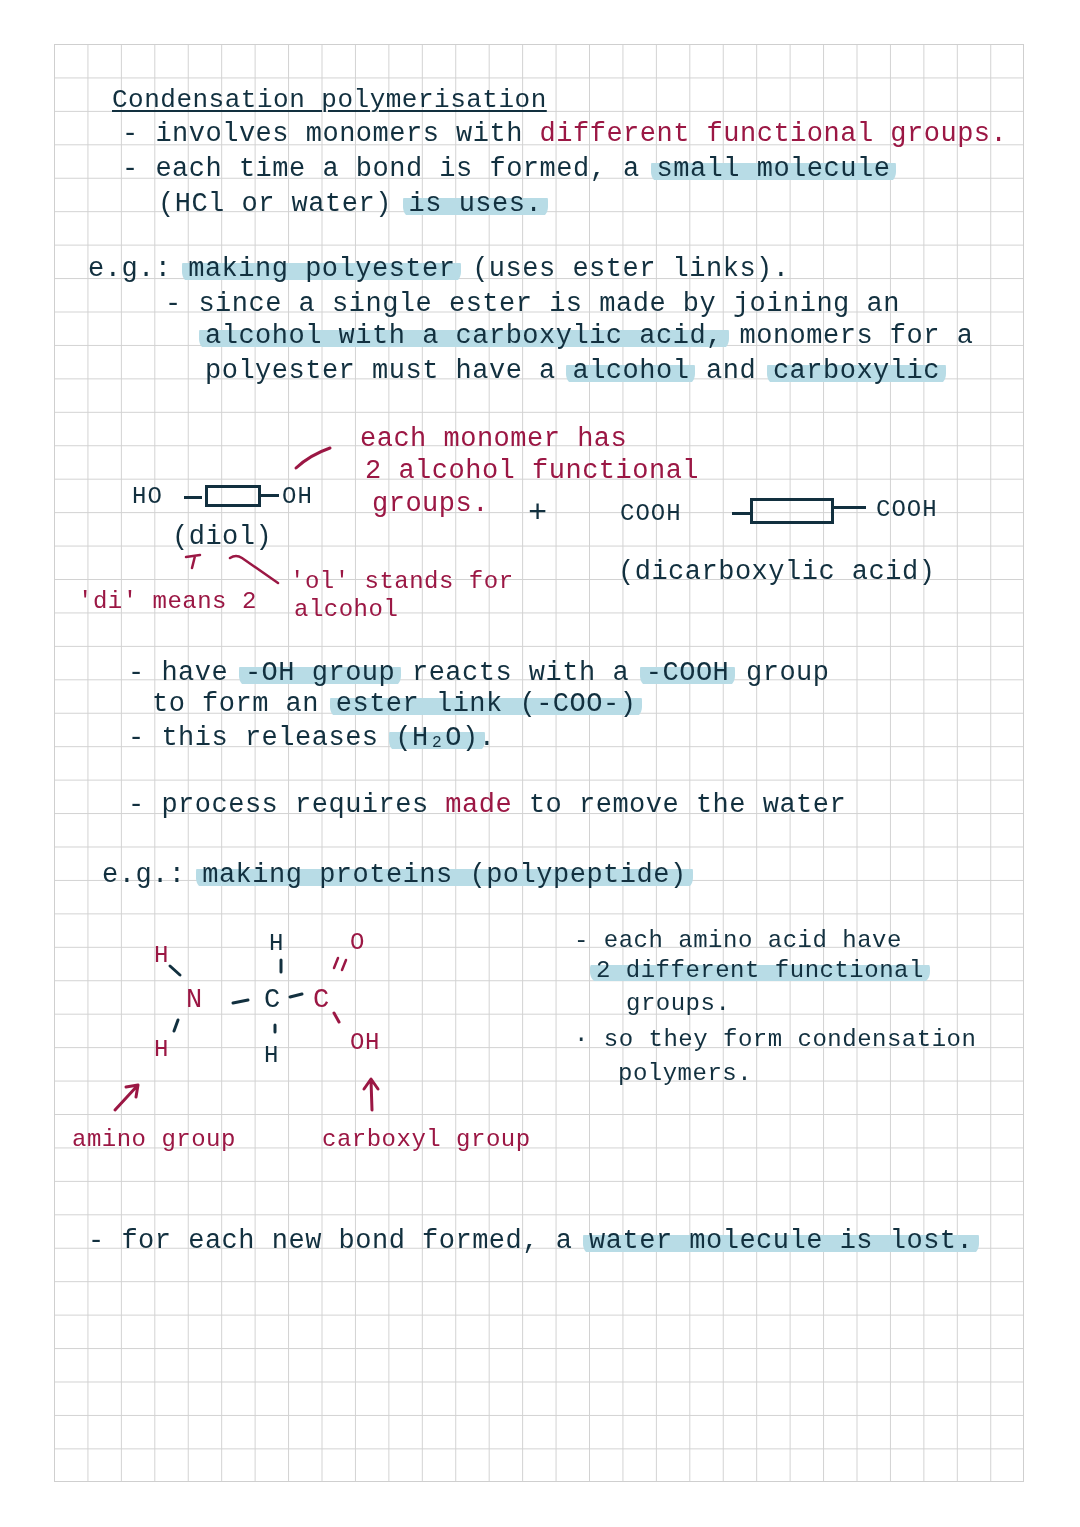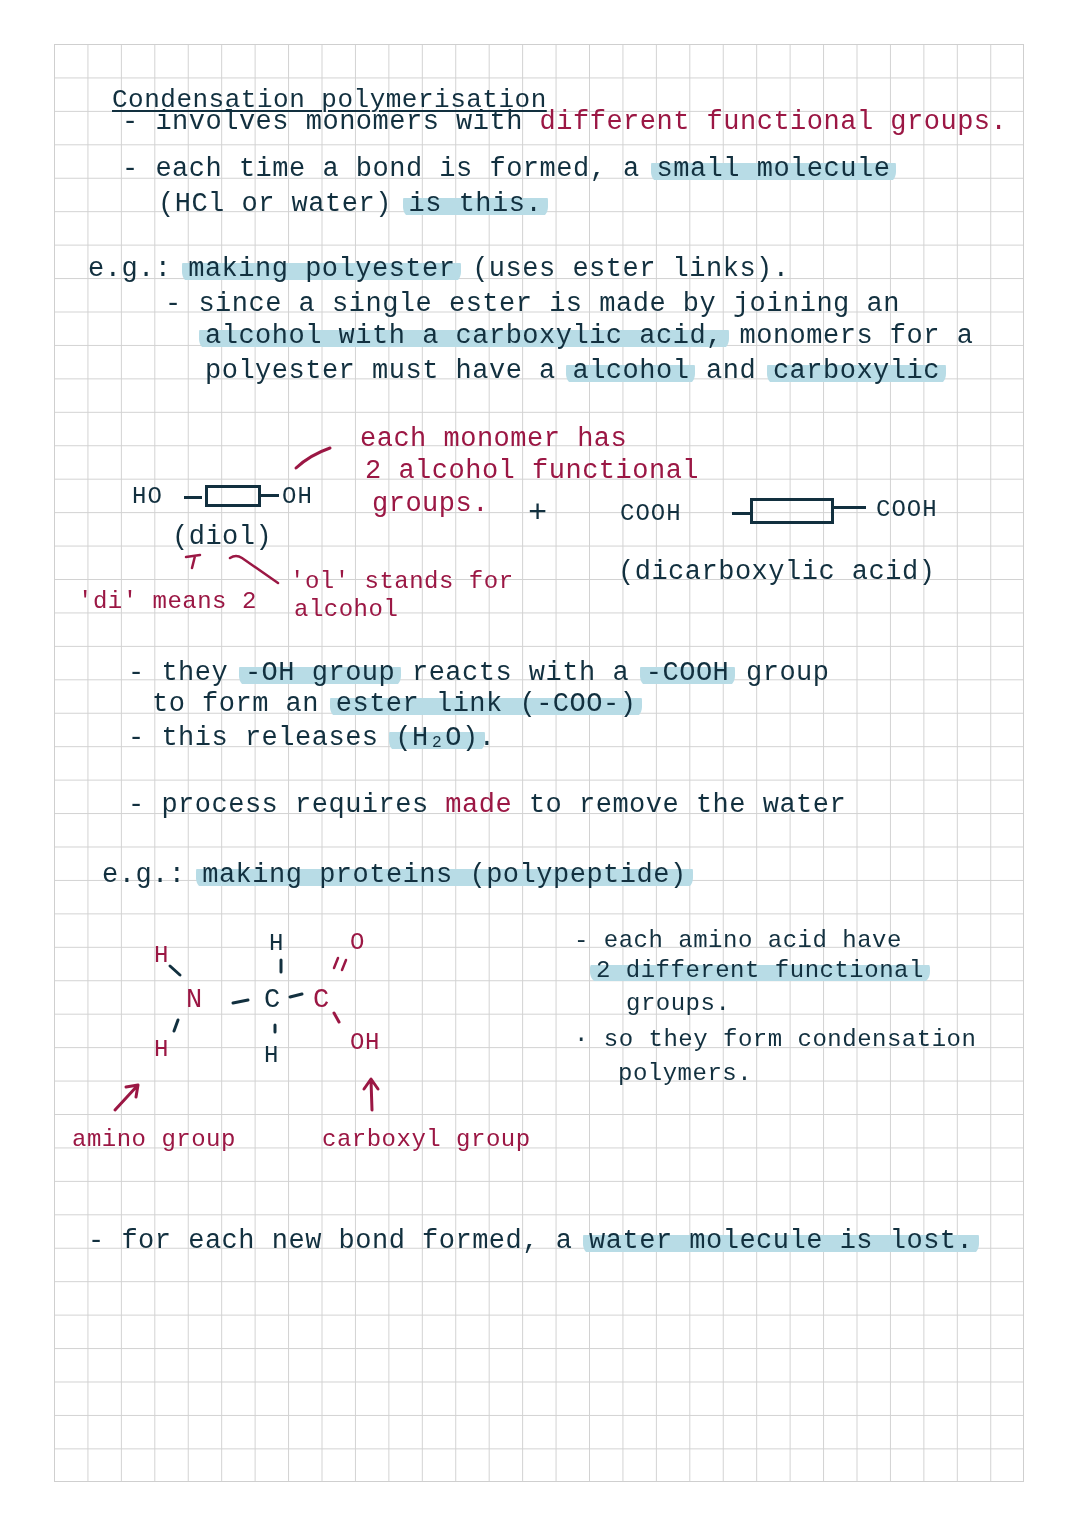--- a/index.html
+++ b/index.html
@@ -45,31 +45,31 @@
   svg { position: absolute; left: 0; top: 0; overflow: visible; }
 </style>
 </head>
 <body>
 
 <div class="page">
   <div class="grid"></div>
 
   <div class="t title" style="left:112px; top:84px;">Condensation polymerisation</div>
 
-  <div class="t" style="left:122px; top:106px;">
+  <div class="t" style="left:122px; top:118px;">
     <span>- involves monomers with</span>
     <span class="red">different functional groups.</span>
   </div>
   <div class="t" style="left:122px; top:153px;">
     <span>- each time a bond is formed, a</span>
     <span class="hl">small molecule</span>
   </div>
   <div class="t" style="left:158px; top:188px;">
     <span>(HCl or water)</span>
-    <span class="hl">is this.</span>
+    <span class="hl">is uses.</span>
   </div>
 
   <div class="t" style="left:88px; top:253px;">
     <span>e.g.:</span>
     <span class="hl">making polyester</span>
     <span>(uses ester links).</span>
   </div>
   <div class="t" style="left:165px; top:288px;">- since a single ester is made by joining an</div>
   <div class="t" style="left:205px; top:320px;">
     <span class="hl">alcohol with a carboxylic acid,</span>
@@ -122,21 +122,21 @@
     <path d="M178 1020 L174 1031" stroke="#12303f" stroke-width="3" stroke-linecap="round"></path>
     <path d="M233 1003 L248 1000" stroke="#12303f" stroke-width="3" stroke-linecap="round"></path>
     <path d="M281 960 L281 972" stroke="#12303f" stroke-width="3" stroke-linecap="round"></path>
     <path d="M275 1025 L275 1032" stroke="#12303f" stroke-width="3" stroke-linecap="round"></path>
     <path d="M290 997 L302 994" stroke="#12303f" stroke-width="3" stroke-linecap="round"></path>
     <path d="M334 968 L338 958 M342 970 L346 960" stroke="#9b1744" stroke-width="2.5" stroke-linecap="round"></path>
     <path d="M334 1013 L339 1022" stroke="#9b1744" stroke-width="3" stroke-linecap="round"></path>
   </svg>
 
   <div class="t" style="left:128px; top:657px;">
-    <span>- they</span>
+    <span>- have</span>
     <span class="hl">-OH group</span>
     <span>reacts with a</span>
     <span class="hl">-COOH</span>
     <span>group</span>
   </div>
   <div class="t" style="left:152px; top:688px;">
     <span>to form an</span>
     <span class="hl">ester link (-COO-)</span>
   </div>
   <div class="t" style="left:128px; top:722px;">

